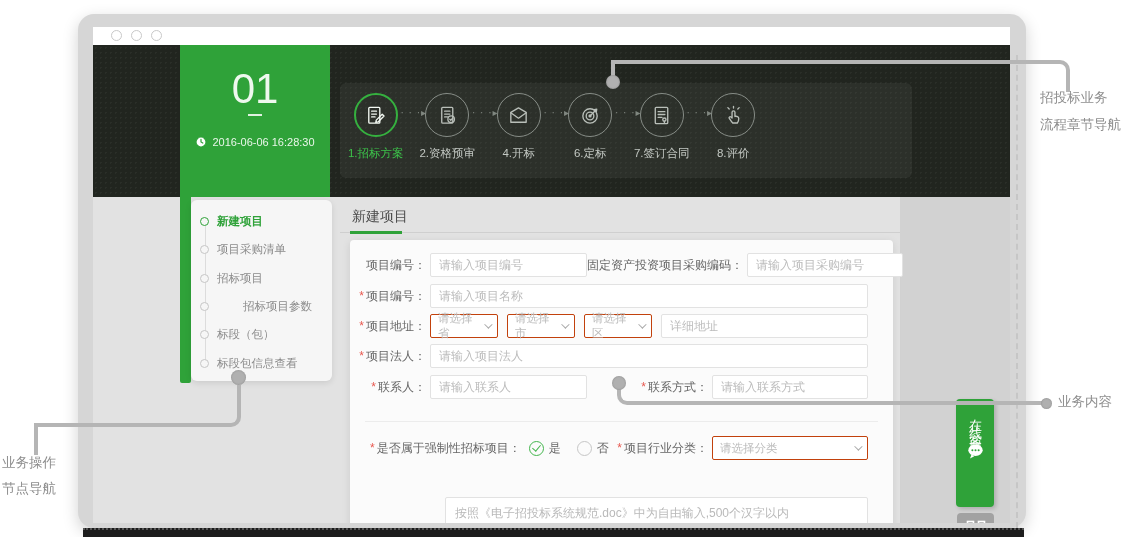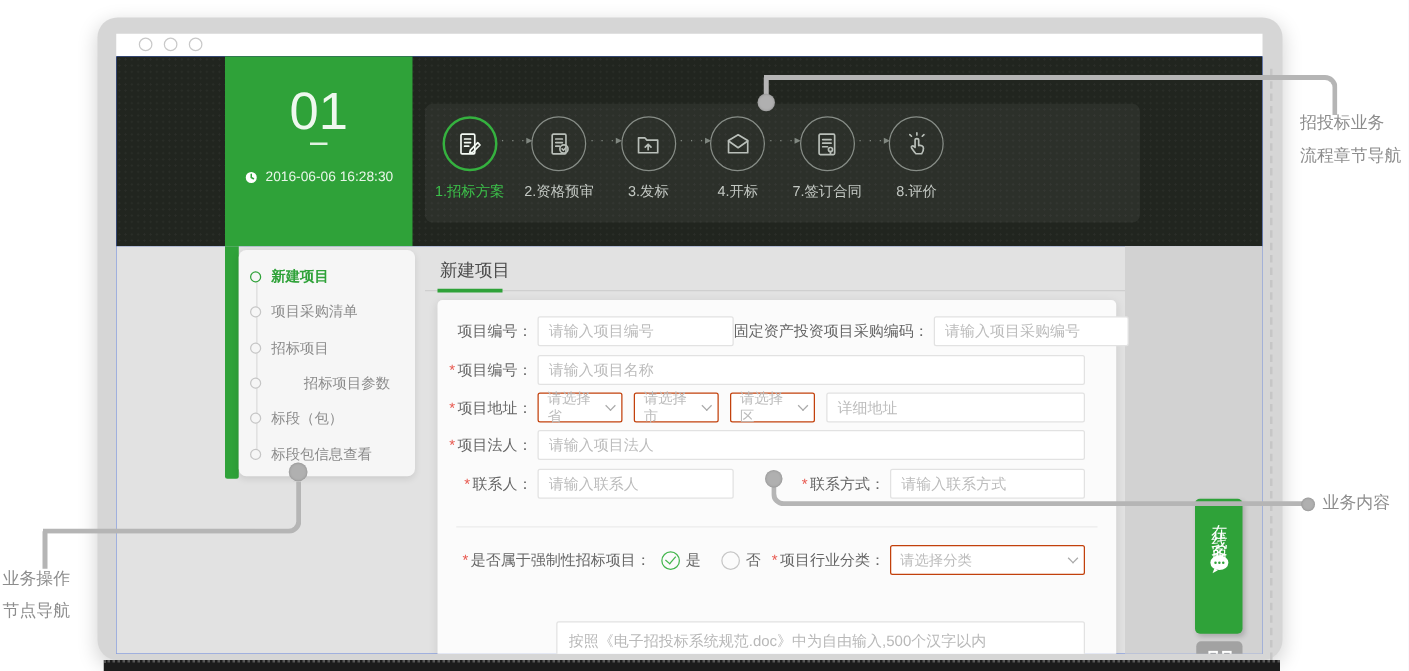--- a/index.html
+++ b/index.html
@@ -5,21 +5,21 @@
   html,body{margin:0;padding:0;background:#fff;}
   *{box-sizing:border-box;}
   .canvas{position:relative;width:1127px;height:537px;overflow:hidden;background:#fff;
     font-family:"Liberation Sans","DejaVu Sans",sans-serif;}
   
   .frame{position:absolute;left:78px;top:14px;width:948px;height:514px;background:#d6d6d6;
     border-radius:16px;box-shadow:0 5px 16px rgba(0,0,0,.18);}
   .titlebar{position:absolute;left:93px;top:27px;width:917px;height:18px;background:#ffffff;z-index:2;}
   .tb-circles{position:absolute;left:18px;top:3px;display:flex;gap:9px;}
   .tb-circle{width:11px;height:11px;border:1.5px solid #c9c9c9;border-radius:50%;background:#fff;}
-  .viewport{position:absolute;left:93px;top:45px;width:917px;height:478px;overflow:hidden;background:#1d4ed8;z-index:2;}
+  .viewport{position:absolute;left:93px;top:45px;width:917px;height:478px;overflow:hidden;background:#a21caf;z-index:2;}
   
   .header{position:absolute;left:0;top:0;width:917px;height:152px;background-color:#21251f;
     background-image:radial-gradient(rgba(255,255,255,.04) 1px,transparent 1px);background-size:5px 5px;}
   .hero{position:absolute;left:87px;top:0;width:150px;height:152px;background:#2fa239;color:#fff;
     display:flex;flex-direction:column;align-items:center;}
   .hero-num{margin-top:22px;font-size:42px;line-height:44px;color:#eef8ee;}
   .hero-dash{width:14px;height:2px;background:rgba(255,255,255,.85);margin:3px 0 6px;}
   .hero-title{font-size:23px;letter-spacing:2px;}
   .hero-date{margin-top:14px;display:flex;align-items:flex-start;gap:5px;font-size:11px;color:#e9f6e9;}
   .steps{position:absolute;left:247px;top:38px;width:572px;height:95px;background:rgba(255,255,255,.05);
@@ -155,34 +155,36 @@
                 <path d="M9 7.5h5.5M9 10.5h5.5M9 13.5h3"></path>
                 <circle cx="15.8" cy="15.8" r="3.4"></circle>
                 <path d="M14.3 15.8l1.1 1.1 2-2.1"></path>
               </svg>
           </div>
           <div class="slabel">2.资格预审</div>
         </div>
         <div class="step">
           <div class="circle">
             <svg viewBox="0 0 24 24" fill="none" stroke="currentColor" stroke-width="1.4" stroke-linecap="round" stroke-linejoin="round">
-                <path d="M4 6.5h5.2l1.8 2H20v10.5H4z"></path>
-                <path d="M12 16.5v-4.6M12 11.9l-2.4 2.4M12 11.9l2.4 2.4"></path>
-              </svg>
-          </div>
-          <div class="slabel">3.发标</div>
-        </div>
-        <div class="step">
-          <div class="circle">
-            <svg viewBox="0 0 24 24" fill="none" stroke="currentColor" stroke-width="1.4" stroke-linecap="round" stroke-linejoin="round">
                 <path d="M4 8.8L12 4l8 4.8V19H4z"></path>
                 <path d="M4 9.2l8 5.6 8-5.6"></path>
               </svg>
           </div>
           <div class="slabel">4.开标</div>
+        </div>
+        <div class="step">
+          <div class="circle">
+            <svg viewBox="0 0 24 24" fill="none" stroke="currentColor" stroke-width="1.4" stroke-linecap="round" stroke-linejoin="round">
+                <circle cx="11.5" cy="12.5" r="7.5"></circle>
+                <circle cx="11.5" cy="12.5" r="4"></circle>
+                <circle cx="11.5" cy="12.5" r="1" fill="currentColor"></circle>
+                <path d="M11.5 12.5l7-7M18.5 5.5l-.4 2.6M18.5 5.5l-2.6.4"></path>
+              </svg>
+          </div>
+          <div class="slabel">6.定标</div>
         </div>
         <div class="step">
           <div class="circle">
             <svg viewBox="0 0 24 24" fill="none" stroke="currentColor" stroke-width="1.4" stroke-linecap="round" stroke-linejoin="round">
                 <rect x="5.5" y="3.5" width="13" height="17" rx="1"></rect>
                 <path d="M8.5 8h7M8.5 11h7M8.5 14h4"></path>
                 <circle cx="15" cy="16.3" r="1.7"></circle>
                 <path d="M15 18v2"></path>
               </svg>
           </div>

